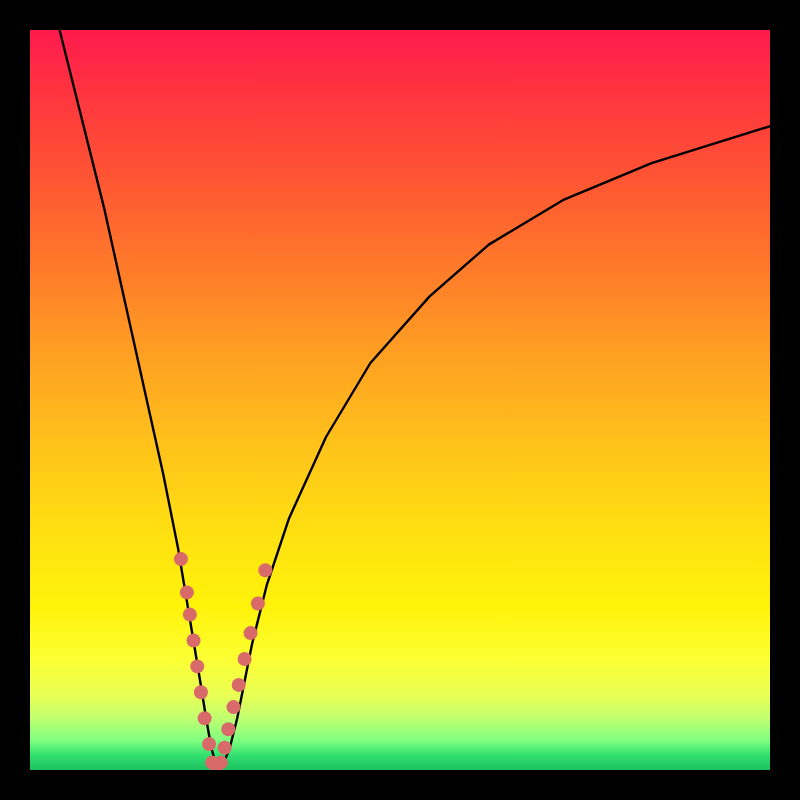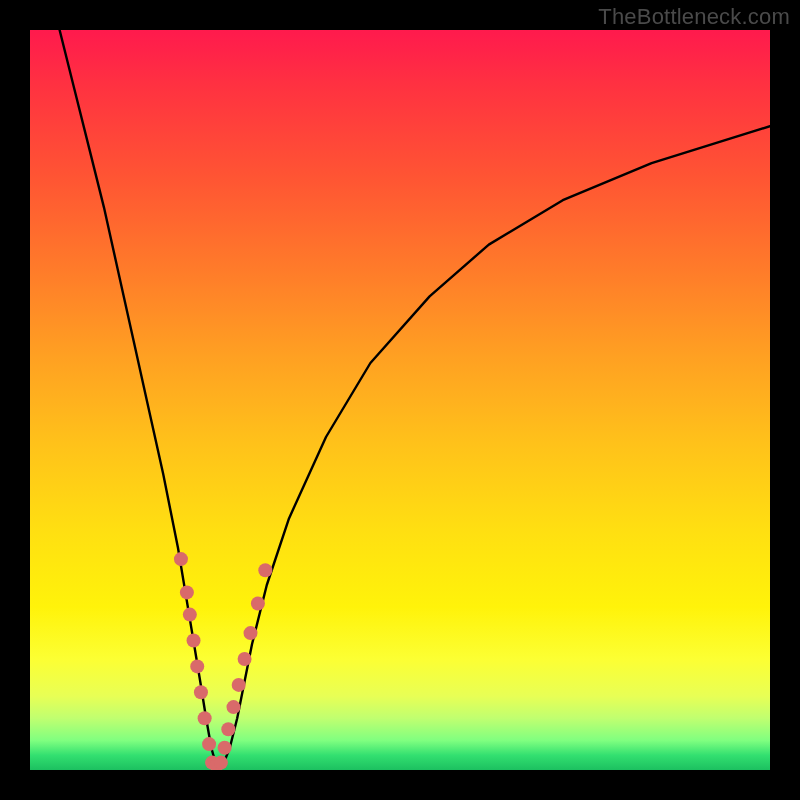--- a/index.html
+++ b/index.html
@@ -54,21 +54,20 @@
   svg.curve {
     position: absolute;
     left: 0; top: 0;
   }
 </style>
 </head>
 <body>
 
 <div class="frame">
 
-  <div class="watermark">TheBottleneck.com</div>
 
   <div class="plot">
     <svg class="curve" width="740" height="740" viewBox="0 0 740 740">
       <g id="curve-layer">
           <path d="M29.60 0.00 L44.40 59.20 L59.20 118.40 L74.00 177.60 L88.80 244.20 L103.60 310.80 L118.40 377.40 L133.20 444.00 L148.00 518.00 L155.40 562.40 L162.80 606.80 L170.20 651.20 L176.12 688.20 L181.30 717.80 L186.48 736.30 L192.40 736.30 L199.80 717.80 L207.20 688.20 L214.60 651.20 L222.00 614.20 L236.80 555.00 L259.00 488.40 L296.00 407.00 L340.40 333.00 L399.60 266.40 L458.80 214.60 L532.80 170.20 L621.60 133.20 L740.00 96.20" fill="none" stroke="#000000" stroke-width="2.4" stroke-linecap="round" stroke-linejoin="round"></path>
         </g>
       <g id="dots-layer">
           <circle cx="150.96" cy="529.10" r="7" fill="#d96a6a"></circle>
           <circle cx="156.88" cy="562.40" r="7" fill="#d96a6a"></circle>
           <circle cx="159.84" cy="584.60" r="7" fill="#d96a6a"></circle>

